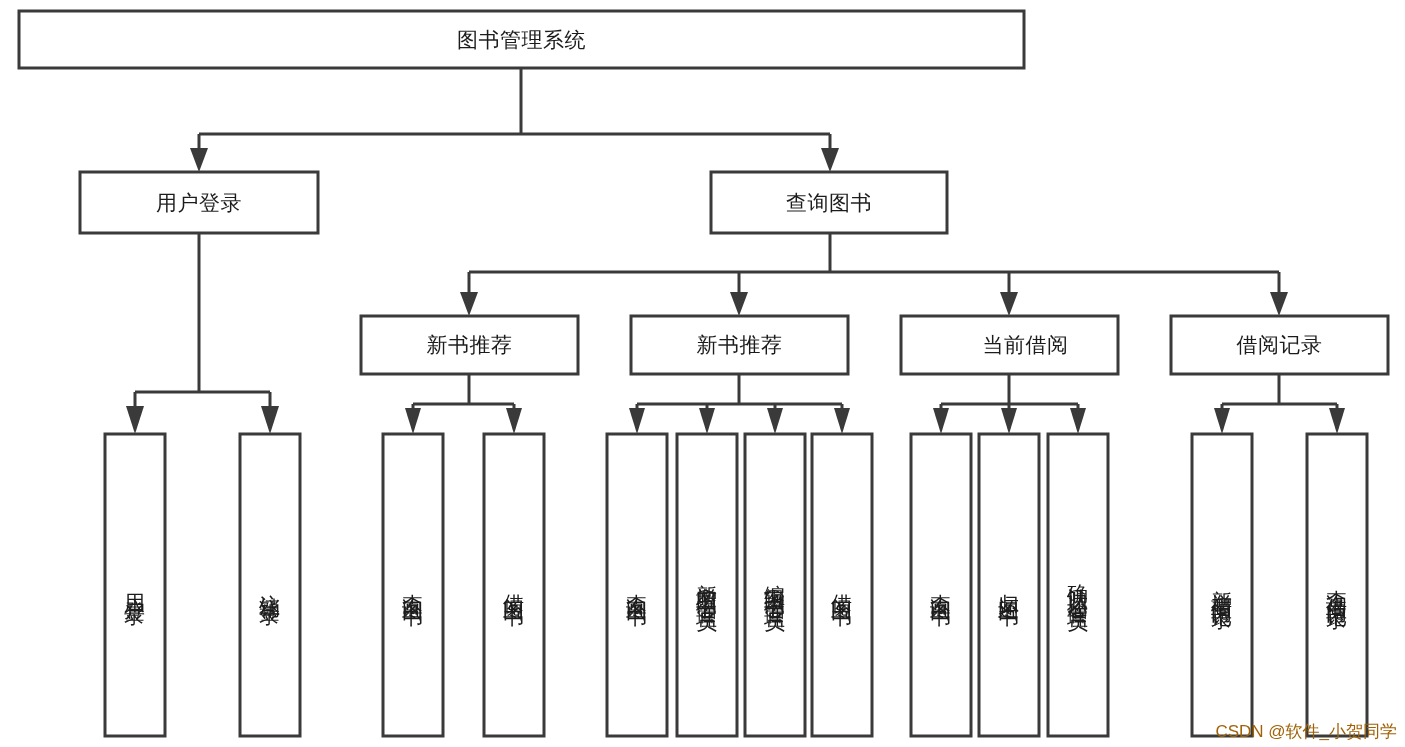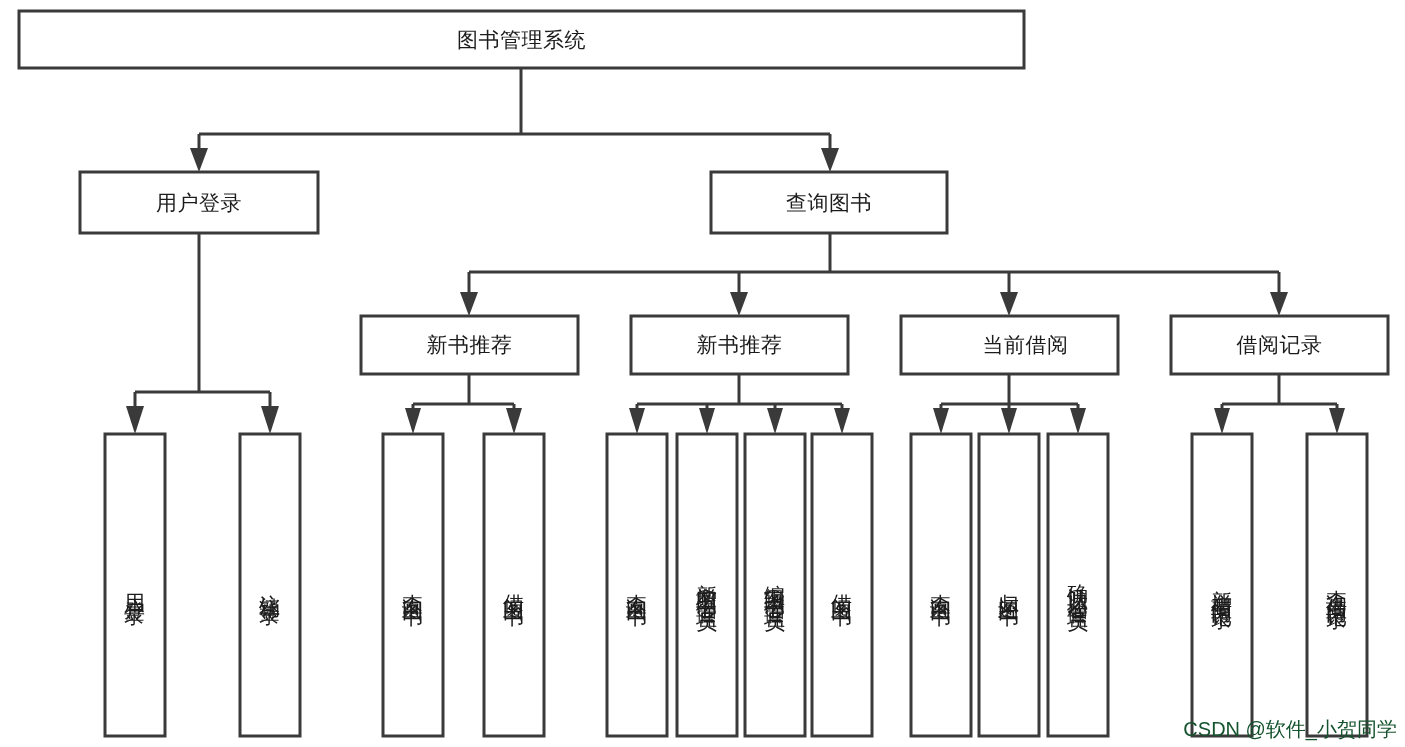--- a/index.html
+++ b/index.html
@@ -62,22 +62,22 @@
     text-orientation: upright;
     letter-spacing: 4px;
     line-height: 1;
     white-space: nowrap;
     pointer-events: none;
   }
   .watermark {
     position: absolute;
     right: 8px;
     bottom: 4px;
-    font-size: 20px;
-    color: #14532d;
+    font-size: 17px;
+    color: #a16207;
     white-space: nowrap;
     pointer-events: none;
   }
 </style>
 </head>
 <body>
 
 <div id="diagram-root">
 
   <svg class="diagram-canvas" viewBox="0 0 1405 747">

